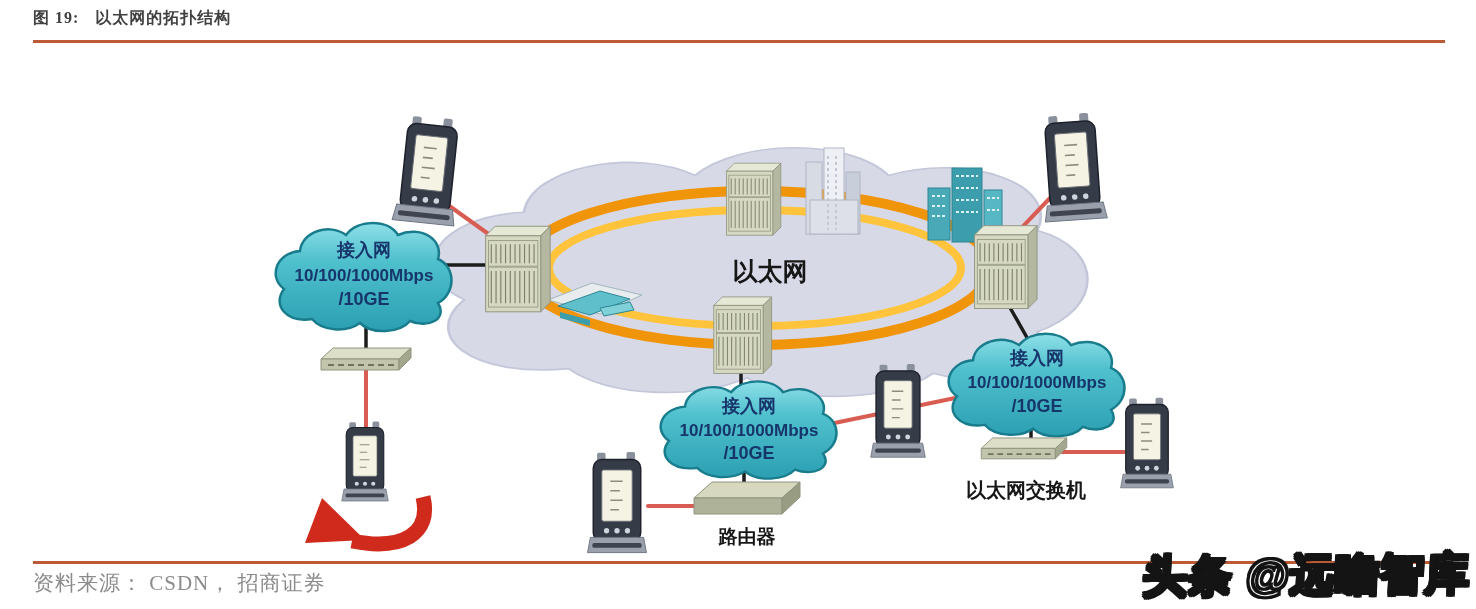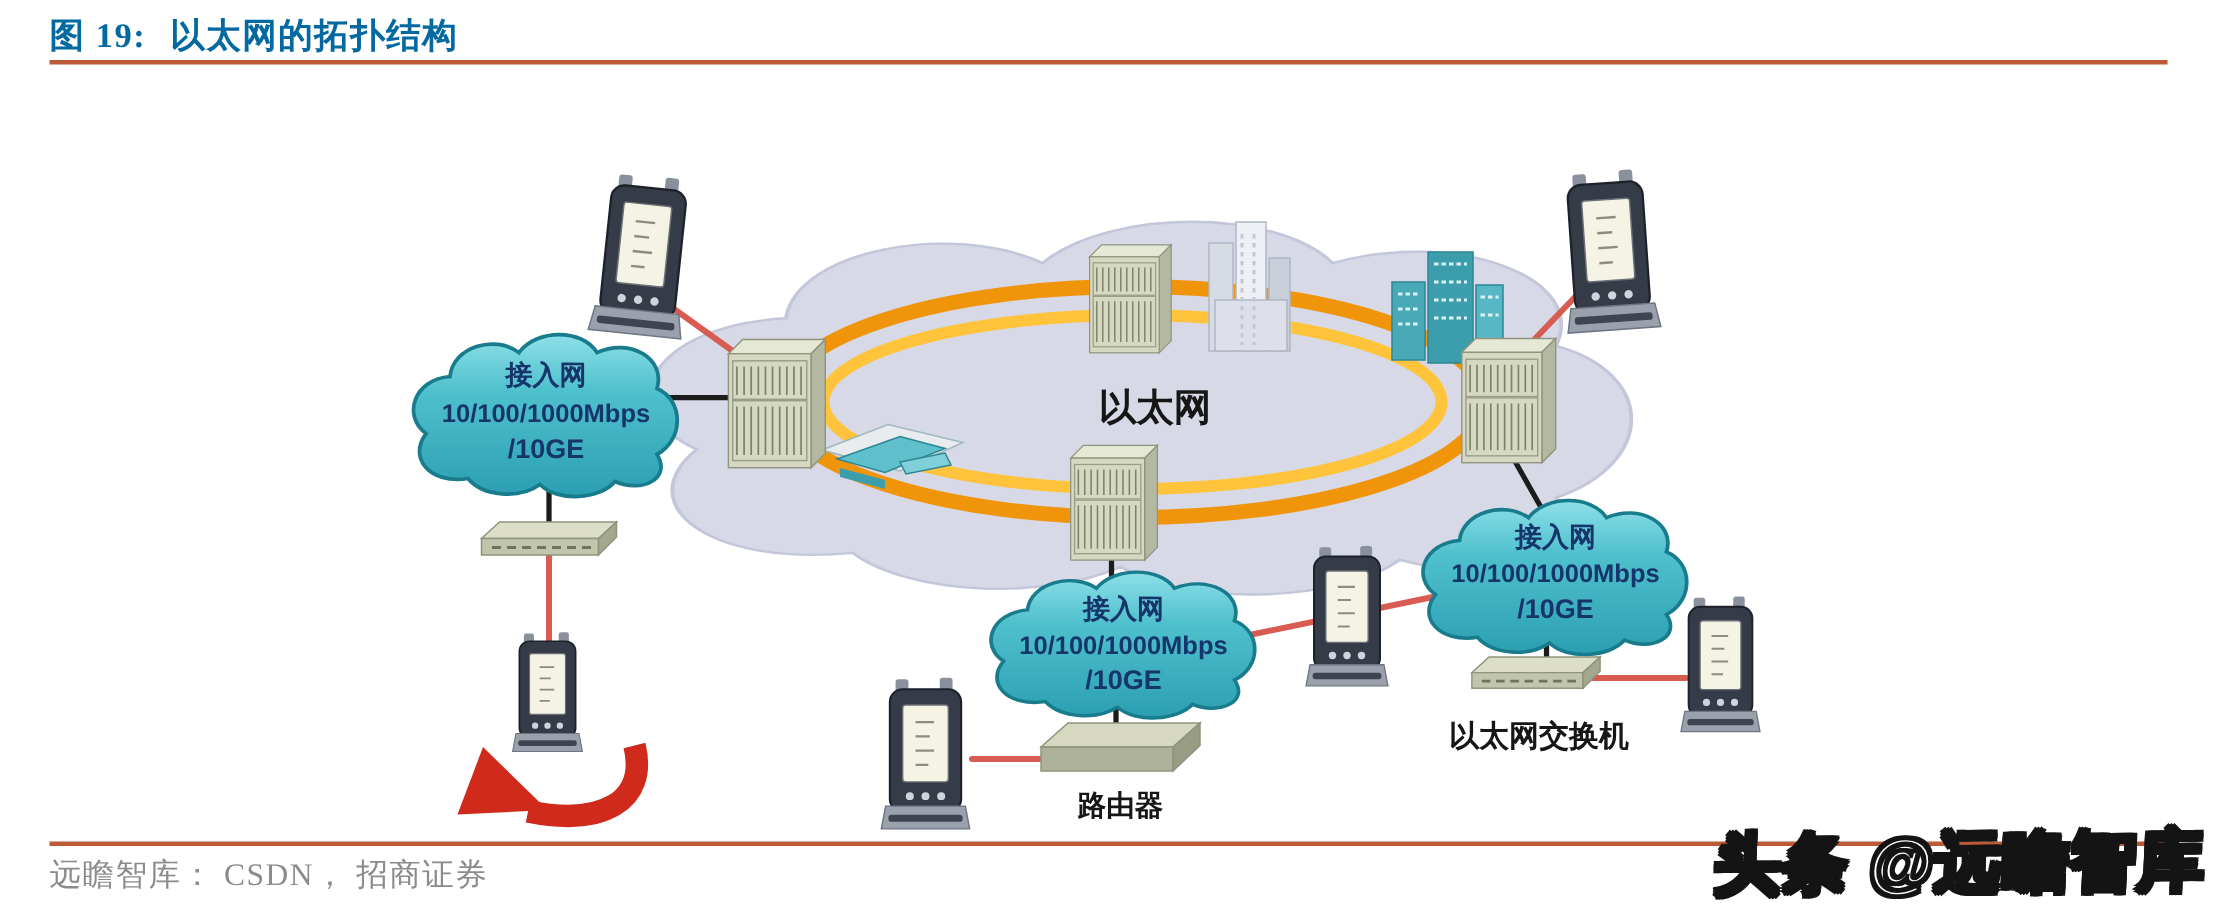--- a/index.html
+++ b/index.html
@@ -1,21 +1,21 @@
 <!DOCTYPE html>
 <html><head>
 <meta charset="utf-8">
 <style>
   html,body{margin:0;padding:0;background:#ffffff;}
   .page{position:relative;width:1476px;height:609px;background:#ffffff;overflow:hidden;
         font-family:"Liberation Sans",sans-serif;}
   
   .hdr{position:absolute;top:0;left:0;right:0;height:46px;}
   .hdr-title{position:absolute;left:33px;top:8px;font-family:"Liberation Serif",serif;
-             font-weight:bold;font-size:23px;color:#0369a1;letter-spacing:1px;white-space:nowrap;}
+             font-weight:bold;font-size:16px;color:#404040;letter-spacing:1px;white-space:nowrap;}
   .hdr-title .flabel{margin-right:16px;}
   .hdr-rule{position:absolute;left:33px;right:31px;top:40px;height:3px;background:#bc5a36;}
   
   .diagram-svg{position:absolute;left:0;top:0;width:1476px;height:609px;}
   .diagram-svg text{font-family:"Liberation Sans",sans-serif;}
   .cloud-label{font-weight:bold;fill:#16356b;text-anchor:middle;}
   .dev-label{font-weight:bold;fill:#161616;text-anchor:middle;}
   
   .ftr-rule{position:absolute;left:33px;right:31px;top:561px;height:3px;background:#bc5a36;z-index:2;}
   .src{position:absolute;left:33px;top:569px;font-family:"Liberation Serif",serif;
@@ -165,16 +165,16 @@
       <text class="cloud-label" x="1037" y="364" font-size="18">接入网</text>
       <text class="cloud-label" x="1037" y="388" font-size="17">10/100/1000Mbps</text>
       <text class="cloud-label" x="1037" y="412" font-size="18">/10GE</text>
     </g>
 
     <text class="dev-label" x="747" y="543" font-size="19">路由器</text>
     <text class="dev-label" x="1026" y="497" font-size="20">以太网交换机</text>
   </svg>
 
   <div class="ftr-rule"></div>
-  <div class="src">远瞻智库： CSDN， 招商证券</div>
+  <div class="src">资料来源： CSDN， 招商证券</div>
   <div class="wm">头条 @远瞻智库</div>
 
 </div>
 
 </body></html>

